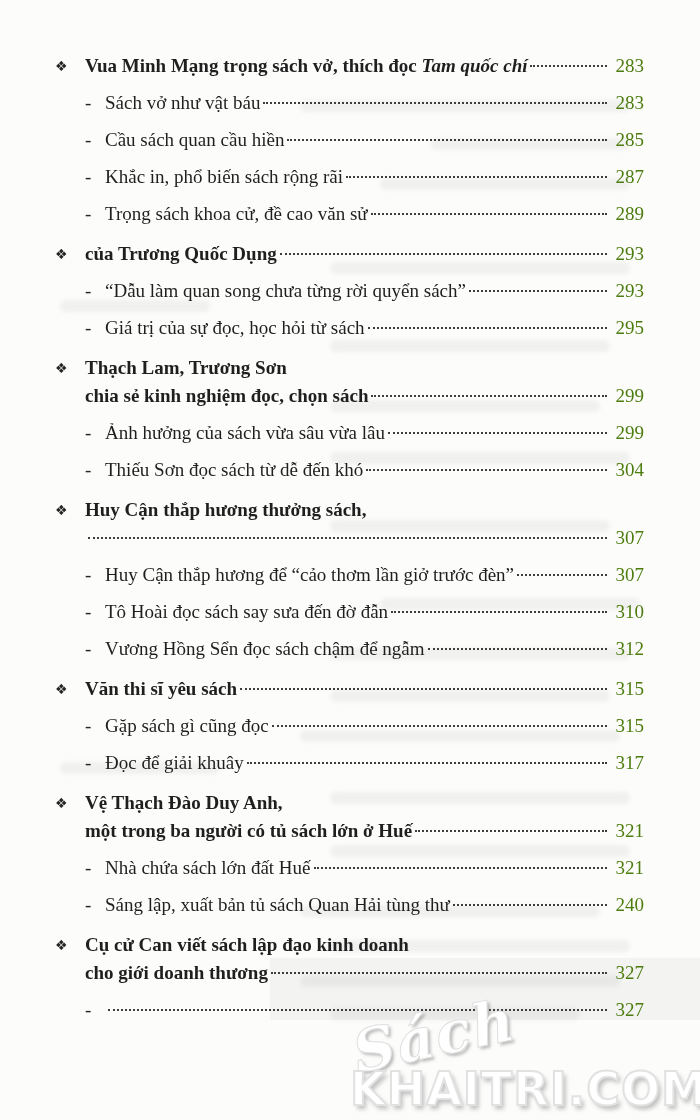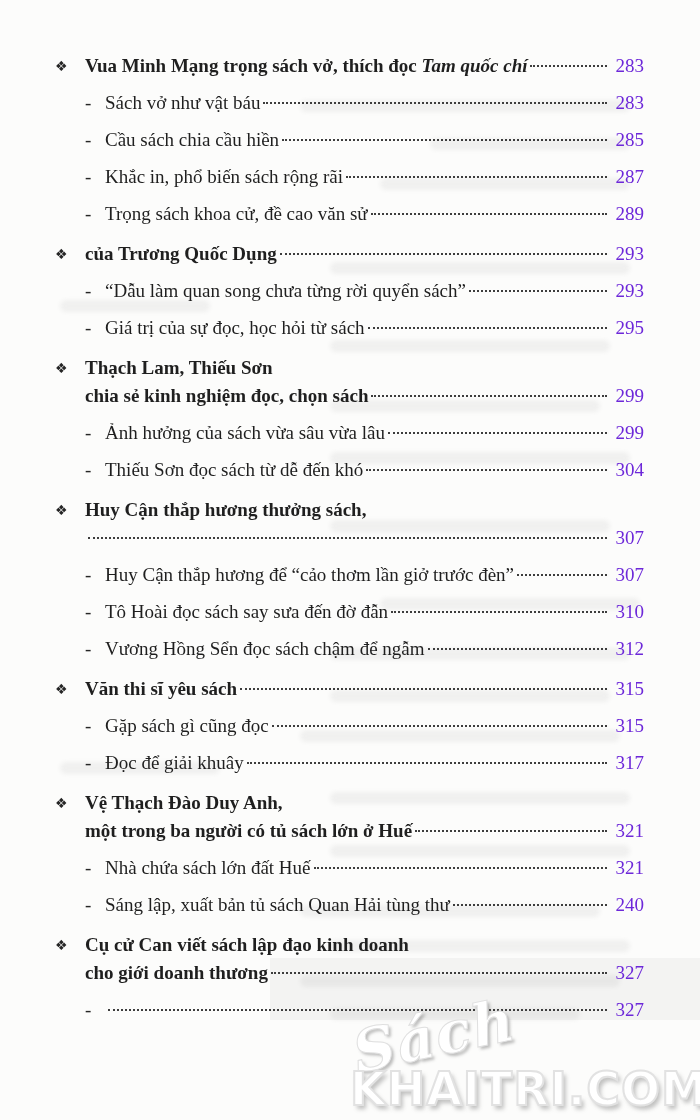--- a/index.html
+++ b/index.html
@@ -39,21 +39,21 @@
   .line{display:flex;align-items:baseline;font-family:Liberation Serif, serif;}
   .txt{white-space:nowrap;}
   .it{font-style:italic;}
   .leader{
     flex:1;min-width:10px;
     border-bottom:2px dotted #3d3d3d;
     margin:0 3px;
     transform:translateY(-5px);
   }
   .pagenum{
-    font-weight:normal;color:#6d28d9;
+    font-weight:normal;color:#4d7c0f;
     min-width:34px;text-align:right;white-space:nowrap;
   }
   
   .watermark{position:absolute;z-index:2;inset:0;pointer-events:none;}
   .wm-script{
     position:absolute;left:352px;top:1002px;
     font-family:"DejaVu Serif",serif;font-style:italic;font-weight:bold;
     font-size:58px;color:#ffffff;
     transform:rotate(-12deg);
     -webkit-text-stroke:1px #e0e0e0;
@@ -114,21 +114,21 @@
             <span class="txt"><span>Sách vở như vật báu</span></span>
             <span class="leader"></span>
             <span class="pagenum">283</span>
           </div>
         </div>
       </div>
       <div class="entry sub">
         <span class="bullet">-</span>
         <div class="content">
           <div class="line">
-            <span class="txt"><span>Cầu sách chia cầu hiền</span></span>
+            <span class="txt"><span>Cầu sách quan cầu hiền</span></span>
             <span class="leader"></span>
             <span class="pagenum">285</span>
           </div>
         </div>
       </div>
       <div class="entry sub">
         <span class="bullet">-</span>
         <div class="content">
           <div class="line">
             <span class="txt"><span>Khắc in, phổ biến sách rộng rãi</span></span>
@@ -174,21 +174,21 @@
             <span class="txt"><span>Giá trị của sự đọc, học hỏi từ sách</span></span>
             <span class="leader"></span>
             <span class="pagenum">295</span>
           </div>
         </div>
       </div>
       <div class="entry main">
         <span class="bullet">❖</span>
         <div class="content">
           <div class="line">
-            <span class="txt"><span>Thạch Lam, Thiếu Sơn</span></span>
+            <span class="txt"><span>Thạch Lam, Trương Sơn</span></span>
           </div>
           <div class="line">
             <span class="txt"><span>chia sẻ kinh nghiệm đọc, chọn sách</span></span>
             <span class="leader"></span>
             <span class="pagenum">299</span>
           </div>
         </div>
       </div>
       <div class="entry sub">
         <span class="bullet">-</span>

